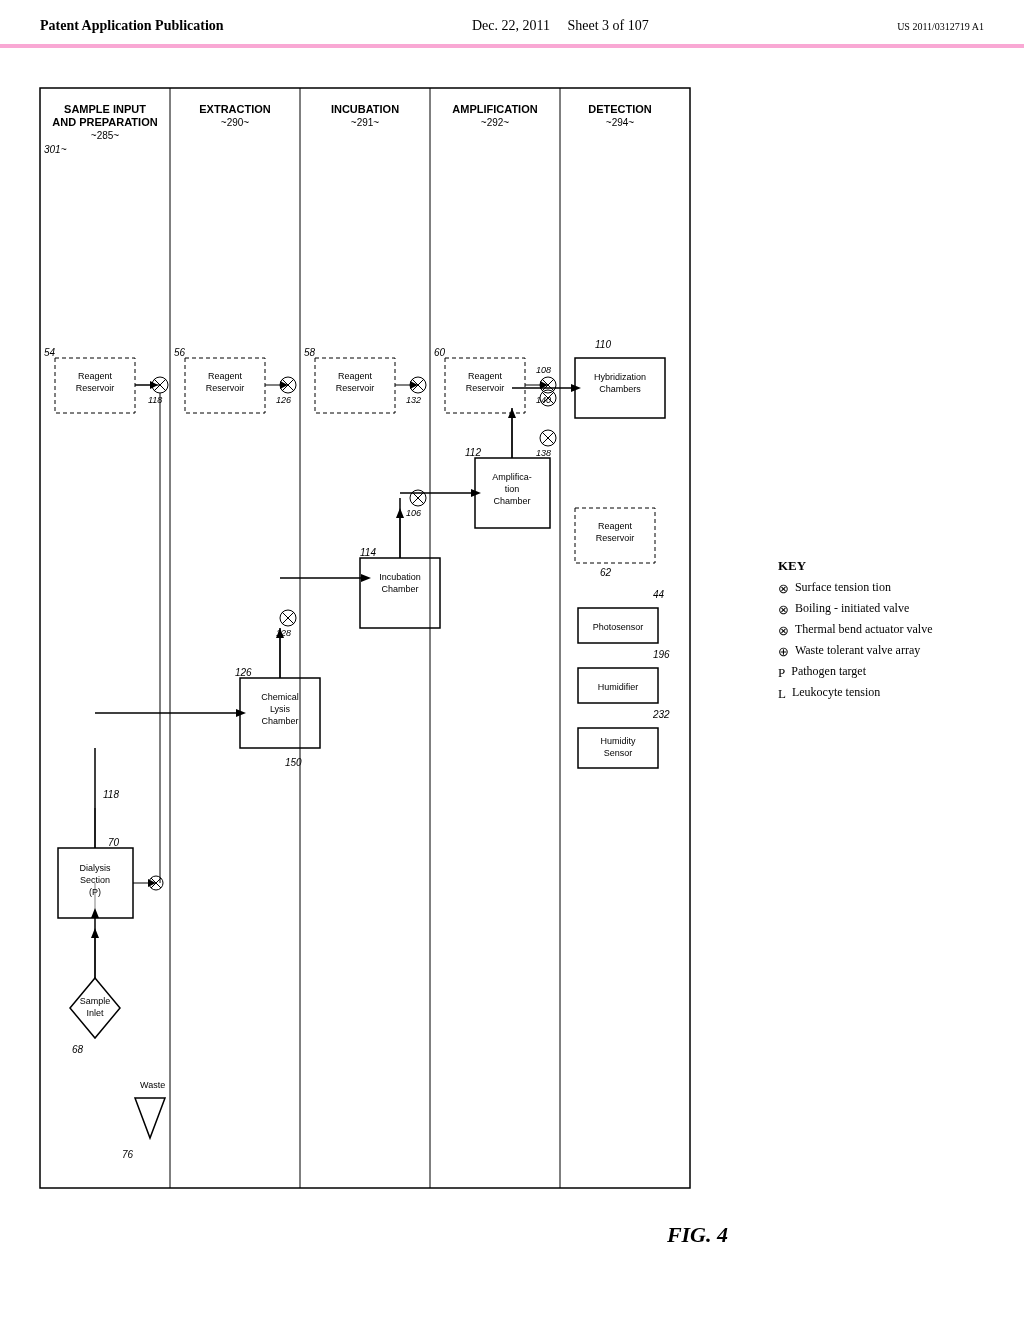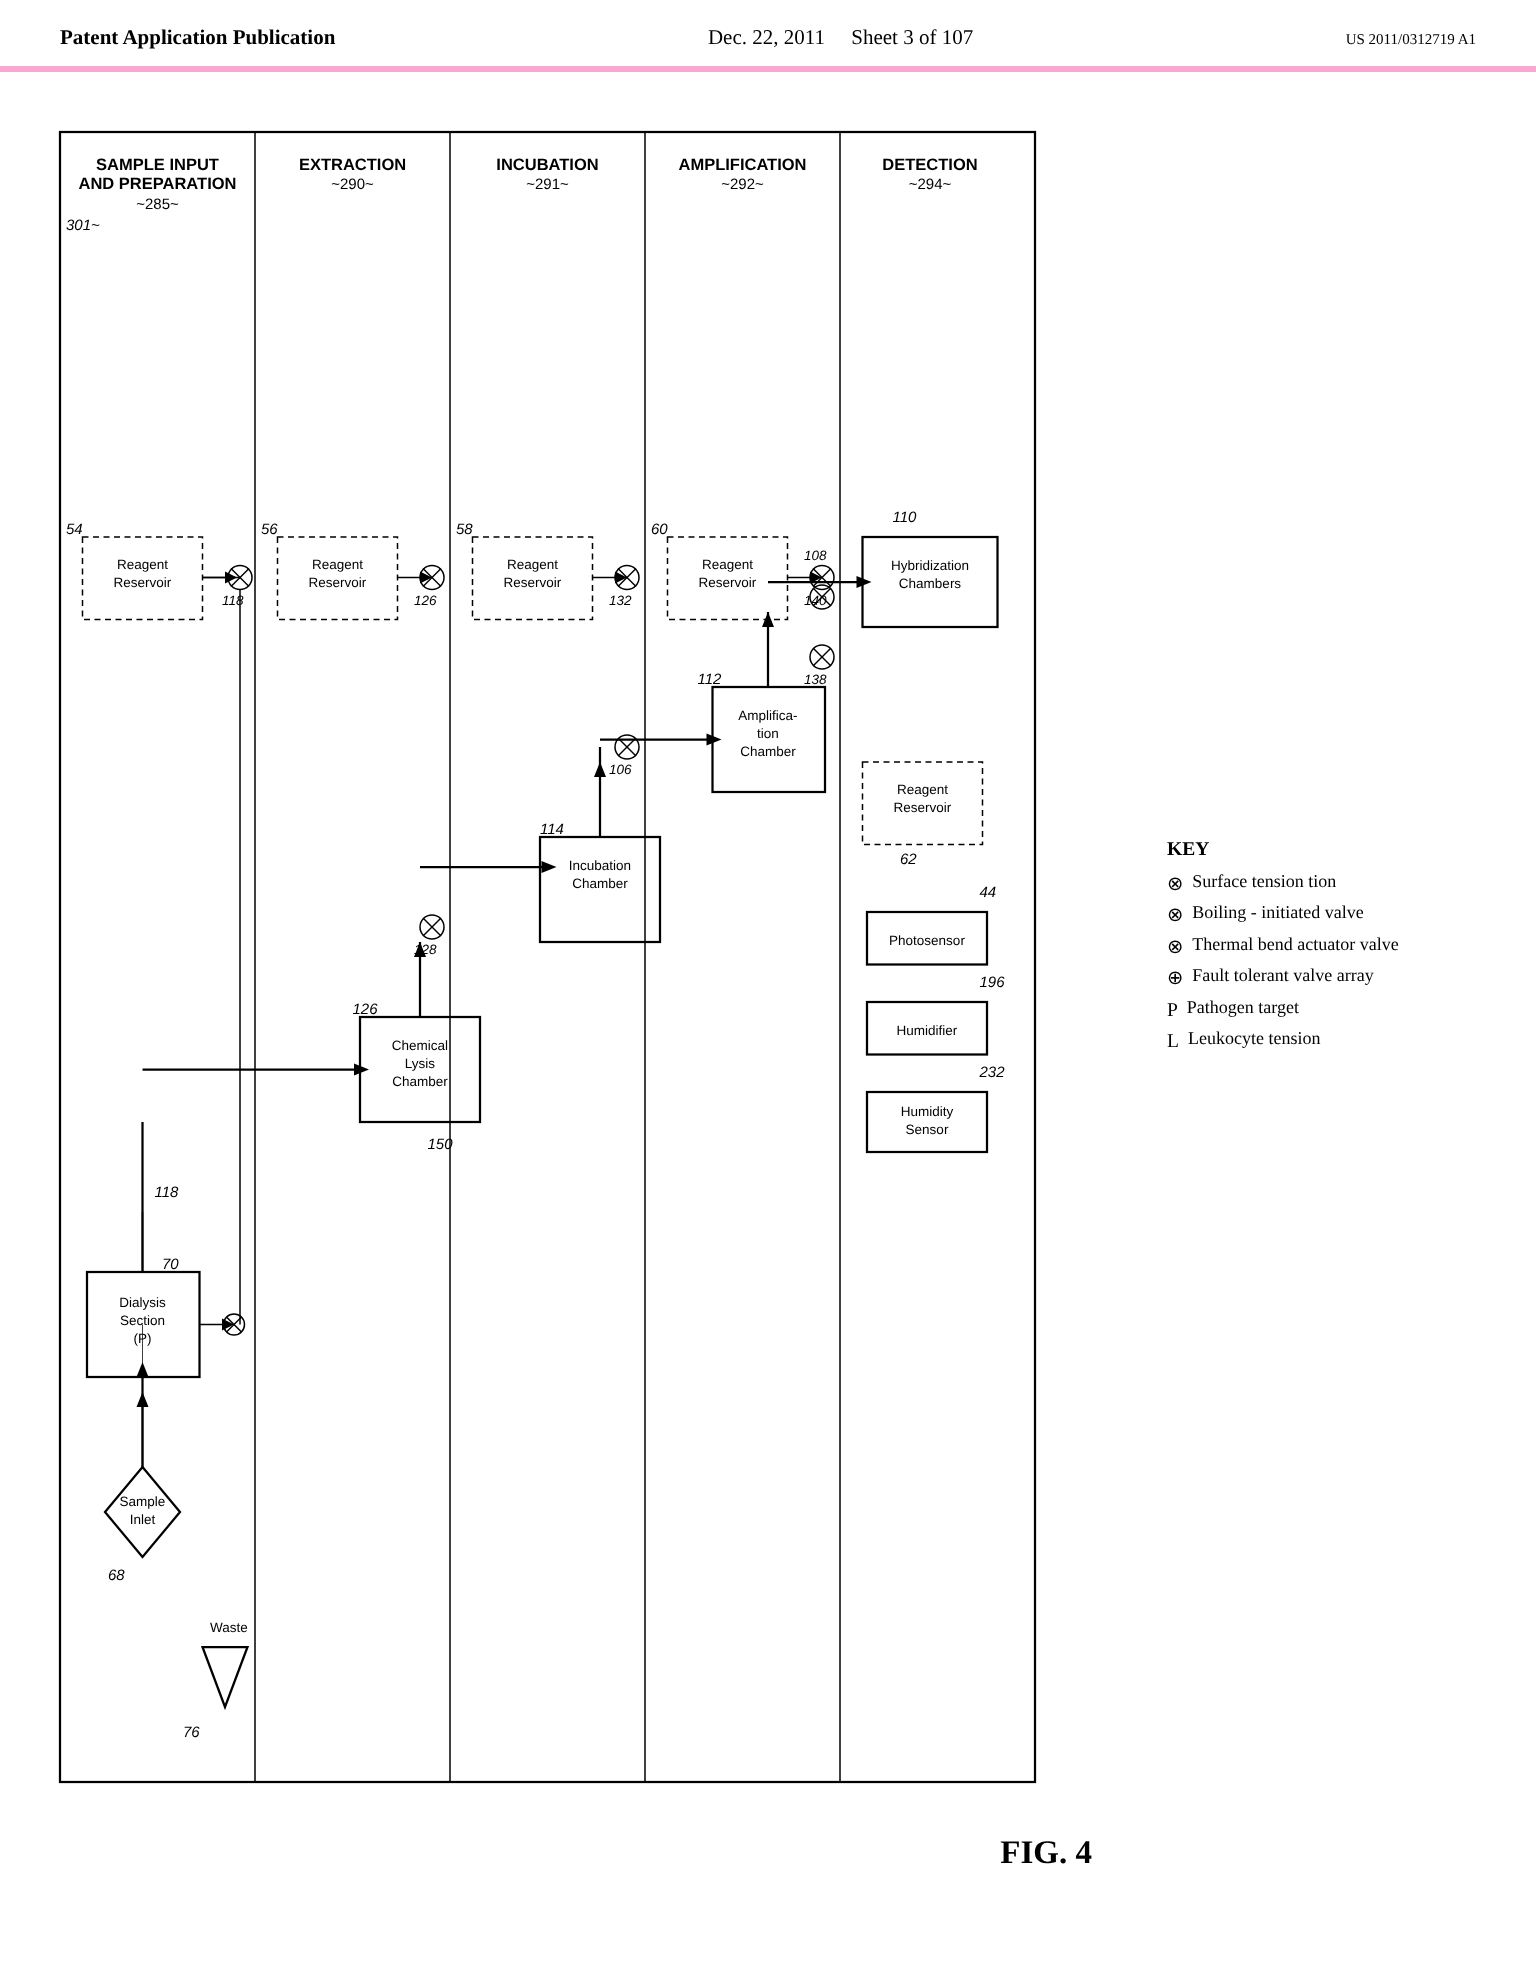--- a/index.html
+++ b/index.html
@@ -71,20 +71,21 @@
       font-size: 13px;
       flex-shrink: 0;
       margin-top: 1px;
     }
 
     .fig-label {
       position: absolute;
       bottom: 40px;
       right: 40px;
       font-size: 22px;
+      font-style: italic;
       font-weight: bold;
     }
 
     
     .diagram-svg {
       width: 700px;
       height: 1150px;
     }
   </style>
 </head>
@@ -320,21 +321,21 @@
     <div class="legend-item">
       <span class="legend-icon">⊗</span>
       <span>Boiling - initiated valve</span>
     </div>
     <div class="legend-item">
       <span class="legend-icon">⊗</span>
       <span>Thermal bend actuator valve</span>
     </div>
     <div class="legend-item">
       <span class="legend-icon">⊕</span>
-      <span>Fault tolerant valve array</span>
+      <span>Waste tolerant valve array</span>
     </div>
     <div class="legend-item">
       <span class="legend-icon">P</span>
       <span>Pathogen target</span>
     </div>
     <div class="legend-item">
       <span class="legend-icon">L</span>
       <span>Leukocyte tension</span>
     </div>
   </div>

